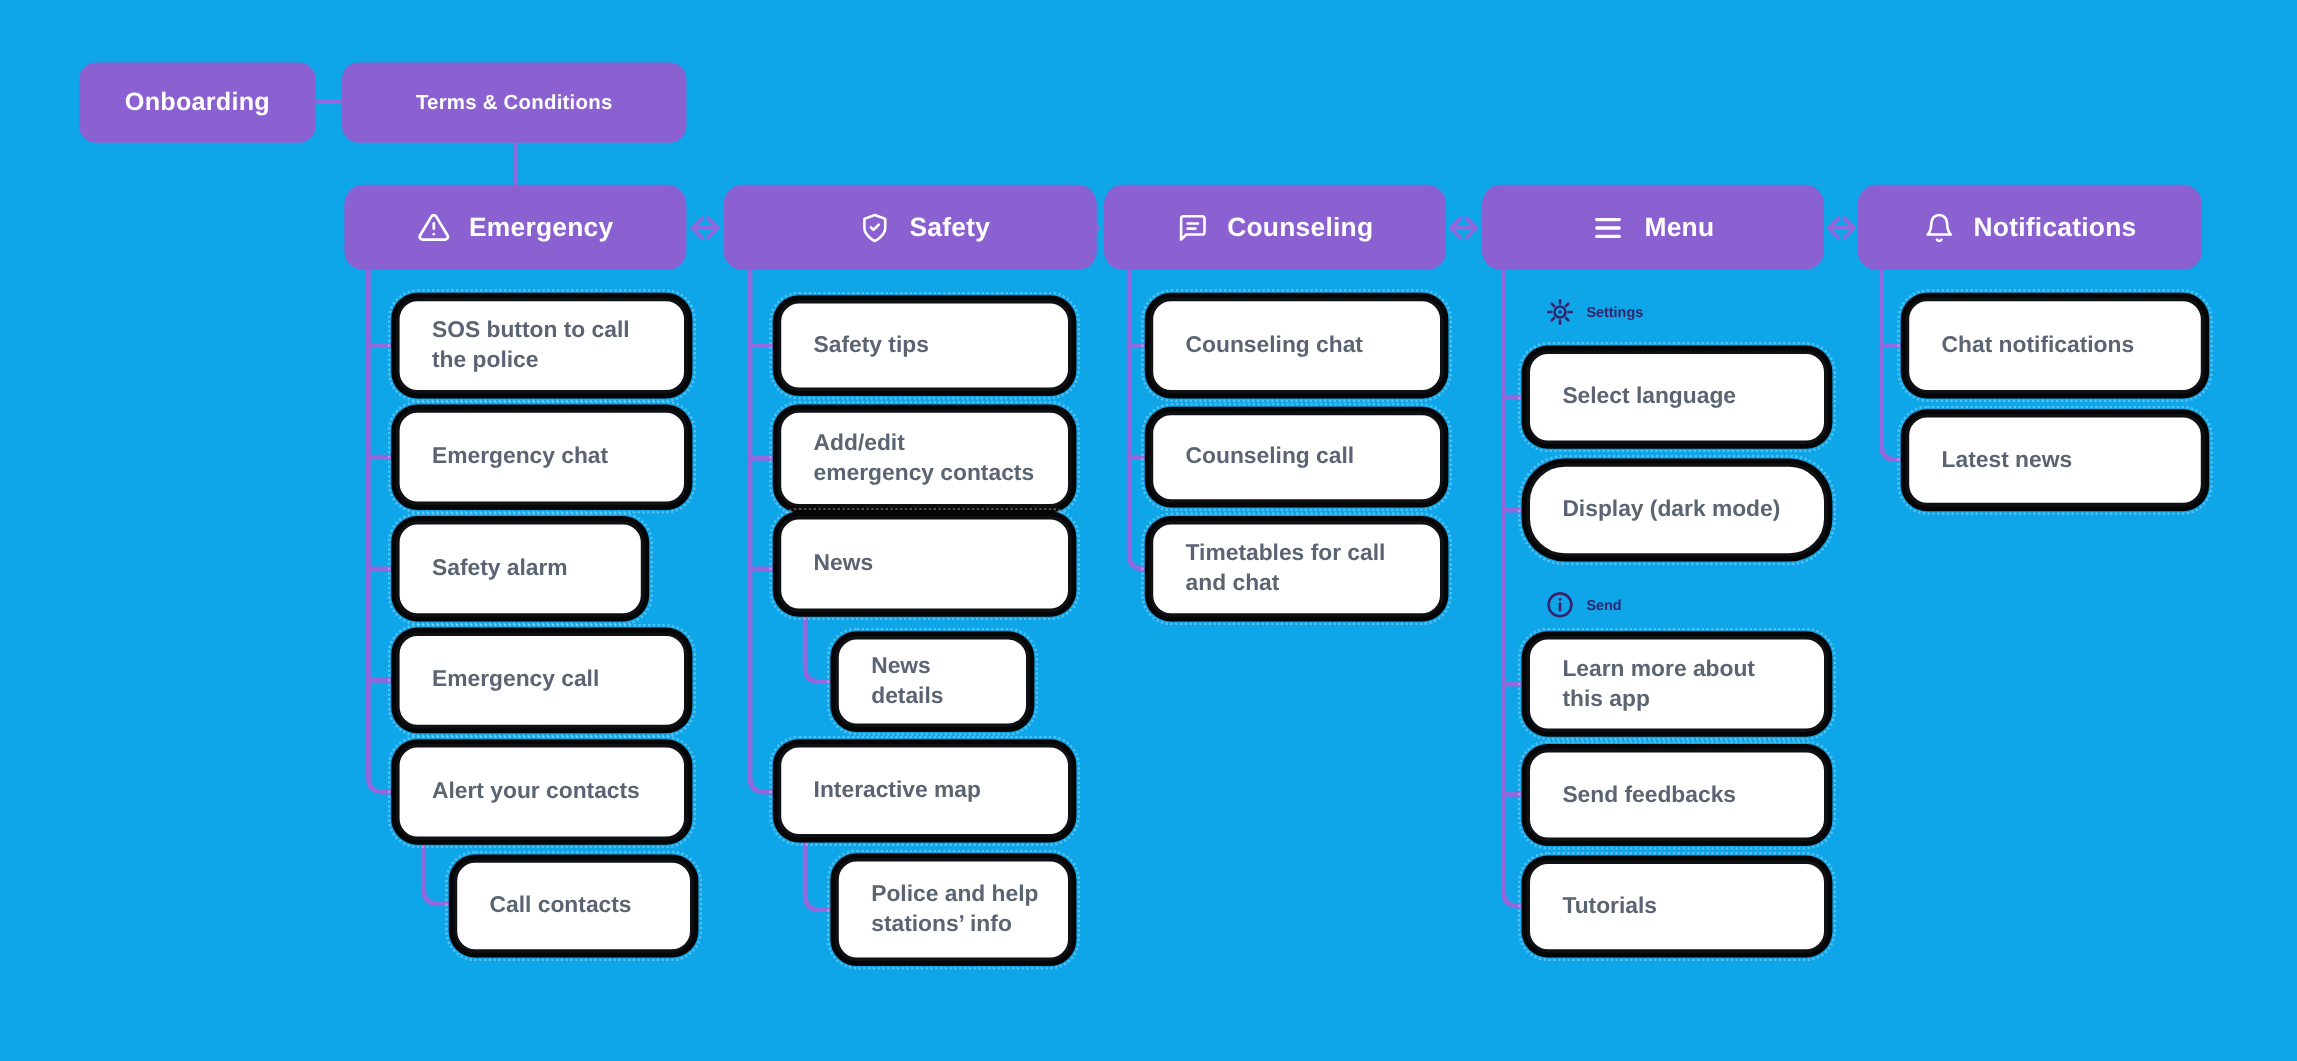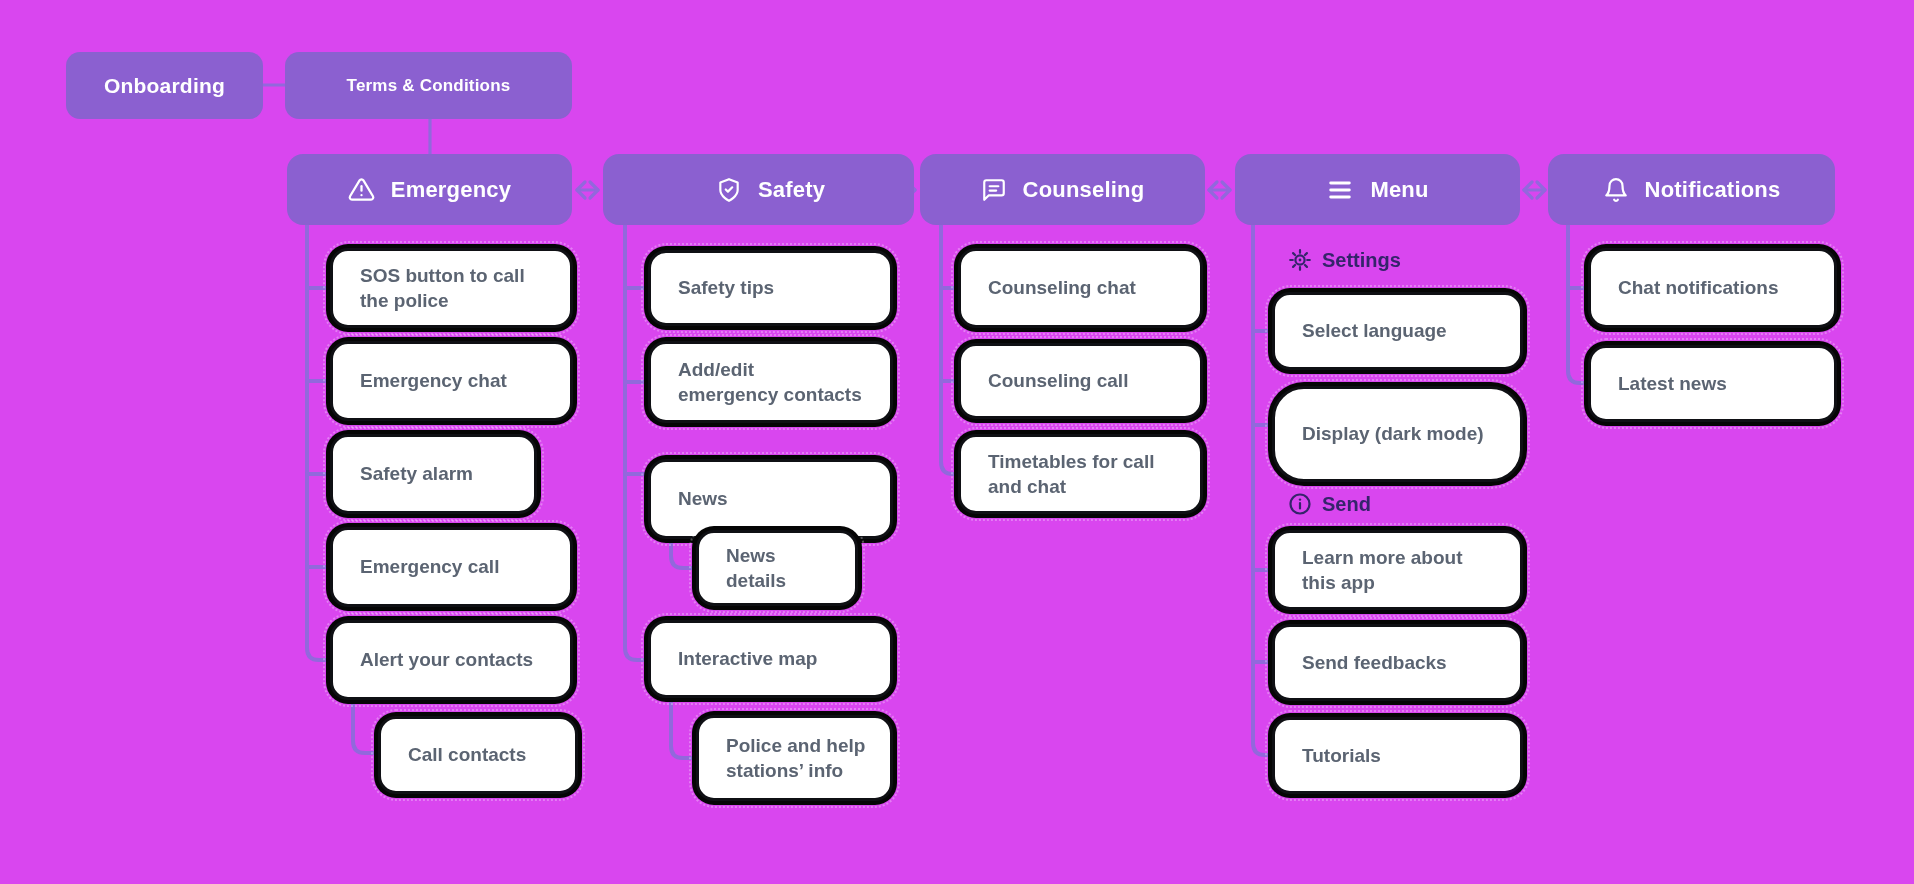--- a/index.html
+++ b/index.html
@@ -1,17 +1,17 @@
 <!DOCTYPE html>
 <html><head>
 <meta charset="utf-8">
 <style>
   html,body{margin:0;padding:0;background:#000;}
   #canvas{
-    position:relative;width:1914px;height:884px;background:#d946ef;overflow:hidden;
+    position:relative;width:1914px;height:884px;background:#0ea5e9;overflow:hidden;
     font-family:"Liberation Sans",sans-serif;
   }
   
   .pnode{
     position:absolute;display:flex;align-items:center;justify-content:center;gap:16px;
     background:#8B60D0;border-radius:16px;color:#fff;font-weight:700;font-size:22px;
     letter-spacing:.2px;
   }
   .pnode .ttl{white-space:nowrap;}
   .pnode svg{flex:0 0 auto;display:block;}
@@ -20,21 +20,21 @@
     position:absolute;display:flex;align-items:center;
     background:#fff;border:3px solid #0f1014;border-radius:18px;
     box-shadow:0 0 0 4px #050505;
     outline:2px dotted rgba(255,255,255,.30);outline-offset:5px;
     color:#5B6472;font-weight:700;font-size:19px;line-height:1.32;
     padding:0 24px 0 27px;white-space:pre-line;box-sizing:border-box;
   }
   
   .gsec{
     position:absolute;display:flex;align-items:center;gap:10px;
-    color:#35246B;font-weight:700;font-size:20px;
+    color:#35246B;font-weight:700;font-size:12px;
   }
   .gsec svg{display:block;}
   .wires{position:absolute;left:0;top:0;pointer-events:none;}
 </style>
 </head>
 <body>
 
 <div id="canvas">
 
   <svg class="wires" width="1914" height="884" viewBox="0 0 1914 884">
@@ -156,21 +156,21 @@
   <div class="card" style="left:330px;top:620px;width:243px;height:80px;">
     <span>Alert your contacts</span></div>
   <div class="card" style="left:378px;top:716px;width:200px;height:78px;">
     <span>Call contacts</span></div>
 
   <div class="card" style="left:648px;top:250px;width:245px;height:76px;">
     <span>Safety tips</span></div>
   <div class="card" style="left:648px;top:341px;width:245px;height:82px;">
     <span>Add/edit
 emergency contacts</span></div>
-  <div class="card" style="left:648px;top:459px;width:245px;height:80px;">
+  <div class="card" style="left:648px;top:430px;width:245px;height:80px;">
     <span>News</span></div>
   <div class="card" style="left:696px;top:530px;width:162px;height:76px;">
     <span>News details</span></div>
   <div class="card" style="left:648px;top:620px;width:245px;height:78px;">
     <span>Interactive map</span></div>
   <div class="card" style="left:696px;top:715px;width:197px;height:86px;">
     <span>Police and help
 stations’ info</span></div>
 
   <div class="card" style="left:958px;top:248px;width:245px;height:80px;">
@@ -184,21 +184,21 @@
   <div class="gsec" style="left:1288px;top:248px;">
     <svg width="24" height="24" viewBox="0 0 24 24" stroke="#35246B" stroke-width="2.2" fill="none" stroke-linecap="round">
       <circle cx="12" cy="12" r="4.6"></circle>
       <path d="M12 2.2v2.6M12 19.2v2.6M2.2 12h2.6M19.2 12h2.6M5.1 5.1l1.9 1.9M17 17l1.9 1.9M18.9 5.1 17 7M7 17l-1.9 1.9"></path>
       <circle cx="12" cy="12" r="1.4" fill="#35246B" stroke="none"></circle>
     </svg>
     <span>Settings</span>
   </div>
   <div class="card" style="left:1272px;top:292px;width:251px;height:78px;">
     <span>Select language</span></div>
-  <div class="card" style="left:1272px;top:386px;width:251px;height:96px;border-radius:32px;">
+  <div class="card" style="left:1272px;top:386px;width:251px;height:78px;border-radius:32px;">
     <span>Display (dark mode)</span></div>
 
   <div class="gsec" style="left:1288px;top:492px;">
     <svg width="24" height="24" viewBox="0 0 24 24" stroke="#35246B" stroke-width="2.2" fill="none" stroke-linecap="round">
       <circle cx="12" cy="12" r="9.5"></circle>
       <path d="M12 11v5.5"></path>
       <circle cx="12" cy="7.6" r="1.2" fill="#35246B" stroke="none"></circle>
     </svg>
     <span>Send</span>
   </div>

